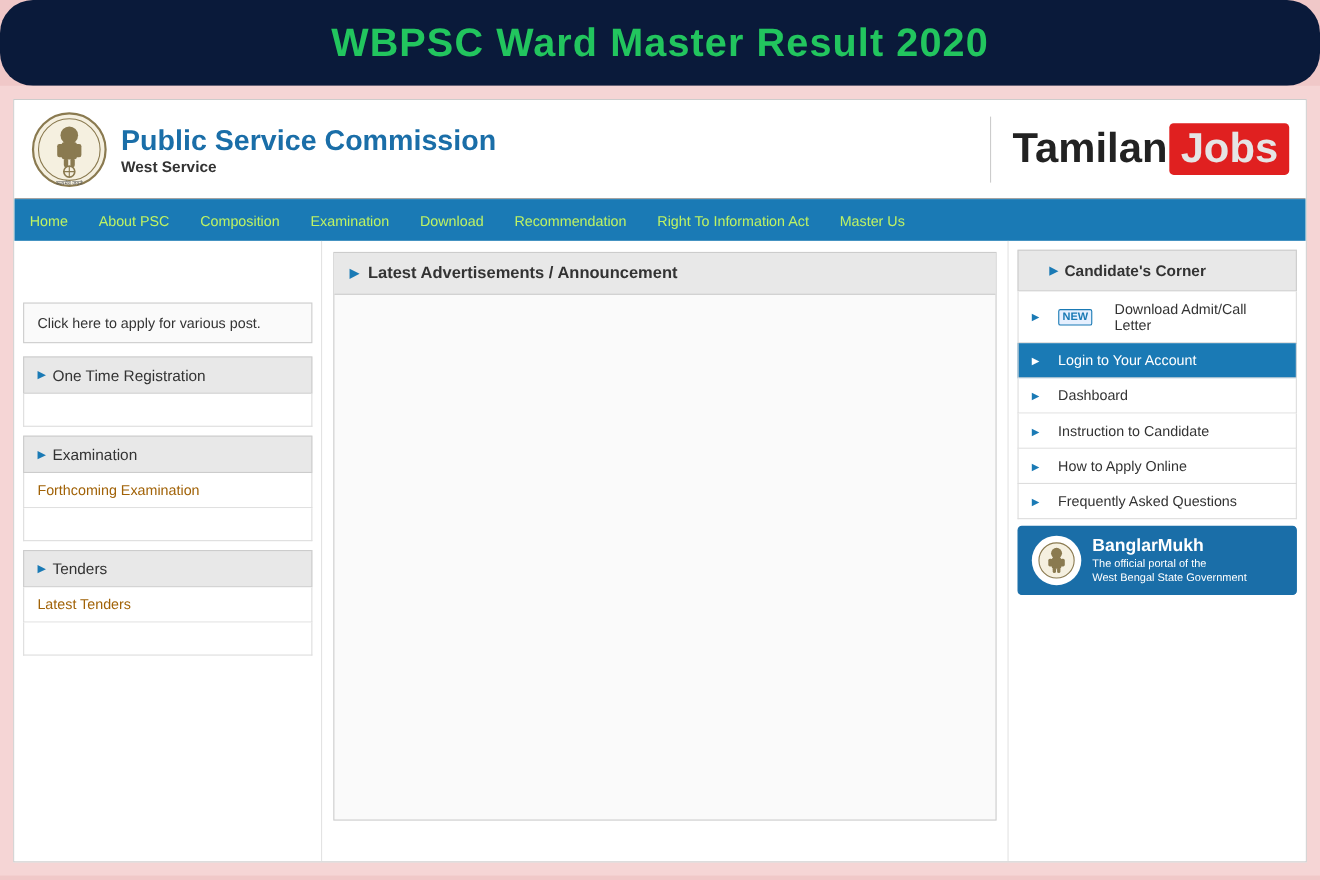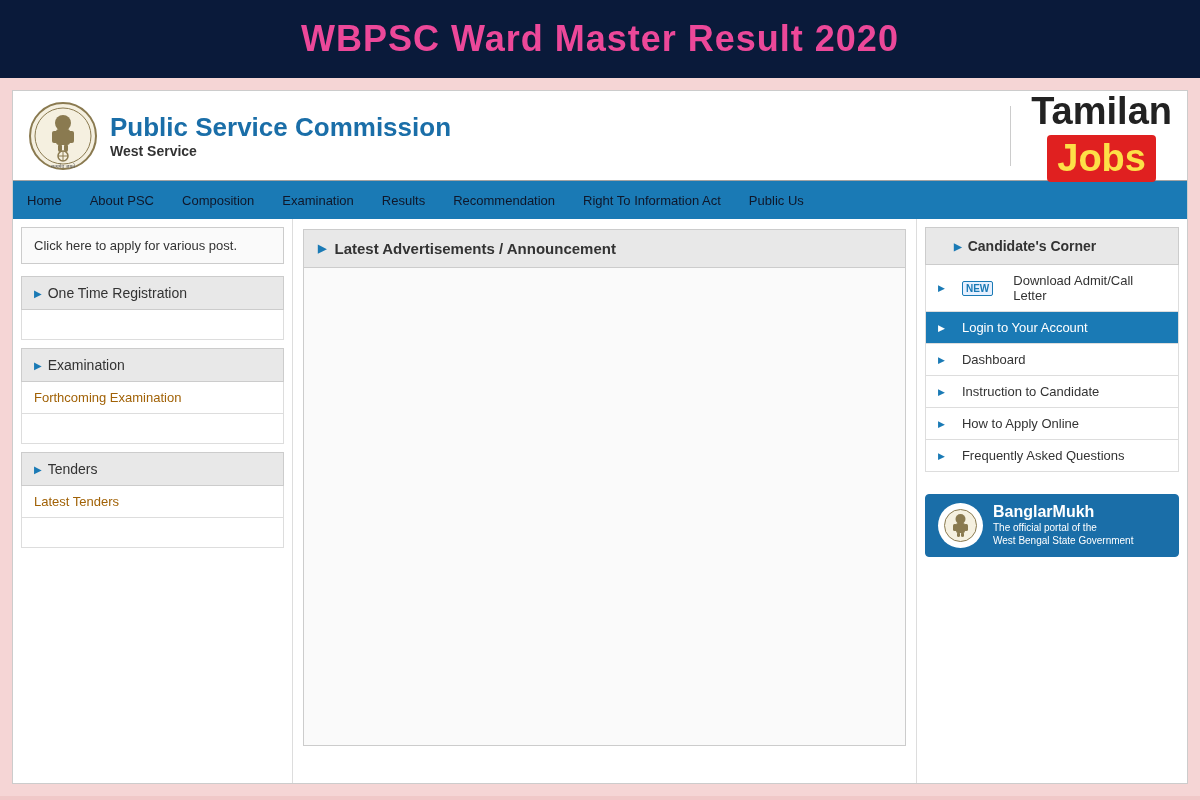--- a/index.html
+++ b/index.html
@@ -7,26 +7,27 @@
       width: 1200px;
       height: 800px;
       background: #f0c8c8;
       font-family: Arial, sans-serif;
       overflow: hidden;
     }
 
     
     .top-header {
       background: #0a1a3a;
-      color: #ec4899;
+      color: #22c55e;
       text-align: center;
       padding: 18px 20px;
       font-size: 36px;
       font-weight: bold;
       letter-spacing: 1px;
+      border-radius: 30px;
     }
 
     
     .main-wrapper {
       background: #f5d5d5;
       padding: 12px;
       height: calc(800px - 82px);
     }
 
     .site-container {
@@ -73,49 +74,48 @@
       font-size: 14px;
       color: #333;
       font-weight: bold;
     }
 
     
     .brand-area {
       display: flex;
       align-items: center;
       gap: 2px;
-      flex-direction: column;
     }
 
     .brand-tamilan {
       font-size: 38px;
       font-weight: bold;
       color: #222;
     }
 
     .brand-jobs {
       background: #e02020;
-      color: #fde047;
+      color: #e5e5e5;
       font-size: 38px;
       font-weight: bold;
       padding: 2px 10px;
       border-radius: 4px;
       text-align: right;
     }
 
     
     .nav-bar {
       background: #1a7ab5;
       display: flex;
       align-items: center;
       height: 38px;
     }
 
     .nav-item {
-      color: #0f172a;
+      color: #bef264;
       font-size: 13px;
       padding: 0 14px;
       height: 38px;
       display: flex;
       align-items: center;
       cursor: pointer;
       white-space: nowrap;
     }
 
     
@@ -133,20 +133,21 @@
       padding: 8px;
     }
 
     .apply-box {
       border: 1px solid #ccc;
       padding: 10px 12px;
       margin-bottom: 12px;
       font-size: 13px;
       color: #333;
       background: #fafafa;
+      margin-top: 48px;
     }
 
     .sidebar-section {
       margin-bottom: 8px;
     }
 
     .sidebar-section-header {
       background: #e8e8e8;
       border: 1px solid #ccc;
       padding: 8px 12px;
@@ -268,26 +269,26 @@
       font-size: 10px;
       font-weight: bold;
       border: 1px solid #1a7ab5;
       padding: 1px 3px;
       border-radius: 2px;
       margin-right: 3px;
     }
 
     
     .banglarmukh-banner {
-      margin-top: 22px;
+      margin-top: 6px;
       background: #1a6ea8;
       border: 1px solid #1a6ea8;
       padding: 8px 12px;
       display: flex;
-      align-items: flex-start;
+      align-items: center;
       gap: 10px;
       border-radius: 4px;
     }
 
     .banglarmukh-emblem {
       width: 45px;
       height: 45px;
       background: white;
       border-radius: 50%;
       display: flex;
@@ -351,24 +352,24 @@
         <span class="brand-tamilan">Tamilan</span>
         <span class="brand-jobs">Jobs</span>
       </div>
     </div>
 
     <nav class="nav-bar">
       <div class="nav-item">Home</div>
       <div class="nav-item">About PSC</div>
       <div class="nav-item">Composition</div>
       <div class="nav-item">Examination</div>
-      <div class="nav-item">Results</div>
+      <div class="nav-item">Download</div>
       <div class="nav-item">Recommendation</div>
       <div class="nav-item">Right To Information Act</div>
-      <div class="nav-item">Public Us</div>
+      <div class="nav-item">Master Us</div>
     </nav>
 
     <div class="content-area">
 
       <div class="left-sidebar">
         <div class="apply-box">
           <span>Click here to apply for various post.</span>
         </div>
 
         <div class="sidebar-section">

